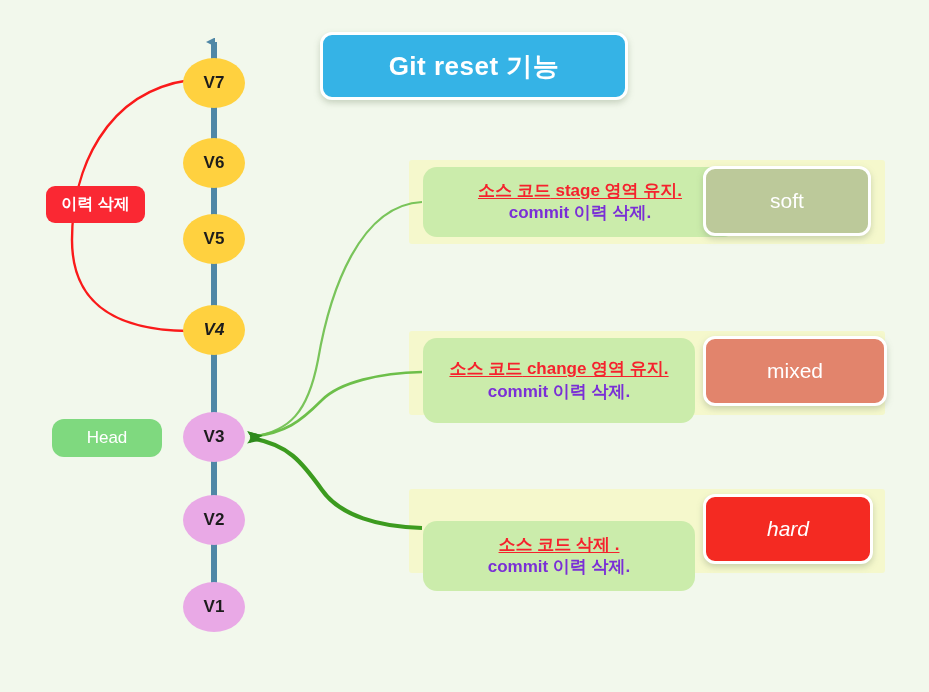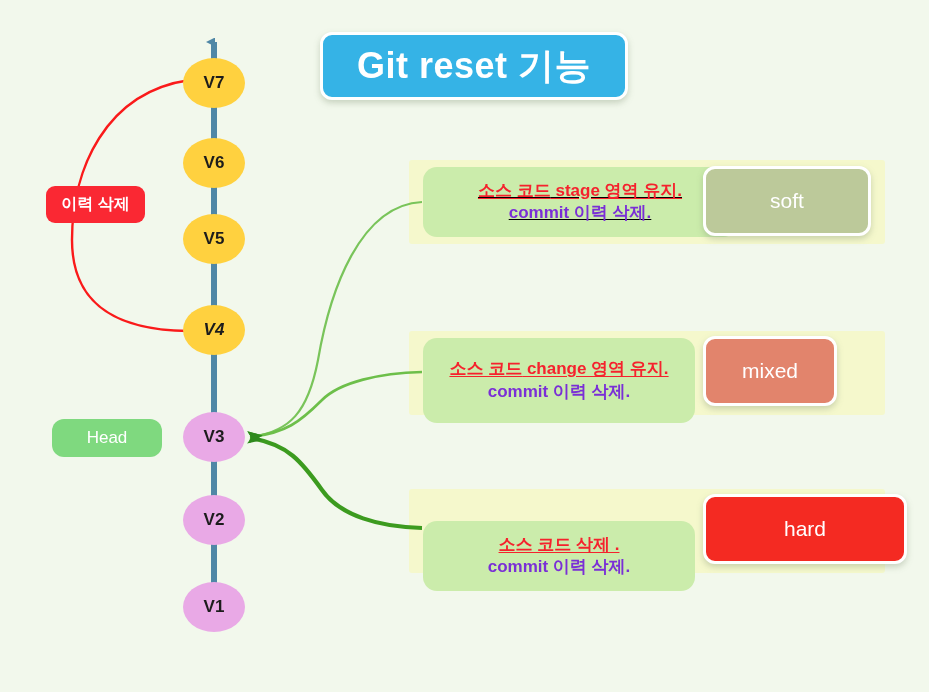--- a/index.html
+++ b/index.html
@@ -41,21 +41,21 @@
     border-radius: 12px;
     box-sizing: border-box;
     display: flex;
     align-items: center;
     justify-content: center;
     box-shadow: 0 3px 6px rgba(120,140,110,0.35);
     z-index: 6;
   }
   .title-text {
     color: #ffffff;
-    font-size: 36px;
+    font-size: 26px;
     font-weight: bold;
     letter-spacing: 0.5px;
     white-space: nowrap;
   }
 
   
   .node {
     width: 62px; height: 50px;
     border-radius: 50%;
     display: flex;
@@ -191,43 +191,43 @@
   </div>
   <div class="abs badge badge-head">
     <span>Head</span>
   </div>
 
   <div class="abs title-box">
     <span class="title-text">Git reset  기능</span>
   </div>
 
   <div class="abs row-panel" style="left:409px; top:160px; width:476px; height:84px;"></div>
-  <div class="abs desc-box" style="left:423px; top:167px; width:314px; height:70px;text-decoration:underline;">
+  <div class="abs desc-box" style="left:423px; top:167px; width:314px; height:70px;">
     <div class="desc-line1"><span>소스 코드</span><span class="nodeco">  stage 영역 유지.</span></div>
     <div class="desc-line2">commit 이력 삭제.</div>
   </div>
   <div class="abs opt-btn opt-soft" style="left:703px; top:166px; width:168px; height:70px;">
     <span>soft</span>
   </div>
 
   <div class="abs row-panel" style="left:409px; top:331px; width:476px; height:84px;"></div>
   <div class="abs desc-box" style="left:423px; top:338px; width:272px; height:85px;">
     <div class="desc-line1"><span>소스 코드</span><span class="nodeco">  change 영역 유지.</span></div>
     <div class="desc-line2">commit 이력 삭제.</div>
   </div>
-  <div class="abs opt-btn opt-mixed" style="left:703px; top:336px; width:134px; height:70px;">
+  <div class="abs opt-btn opt-mixed" style="left:703px; top:336px; width:184px; height:70px;">
     <span>mixed</span>
   </div>
 
   <div class="abs row-panel" style="left:409px; top:489px; width:476px; height:84px;"></div>
   <div class="abs desc-box" style="left:423px; top:495px; width:272px; height:70px;margin-top:26px;">
     <div class="desc-line1"><span>소스 코드 삭제 .</span><span class="nodeco"></span></div>
     <div class="desc-line2">commit 이력 삭제.</div>
   </div>
-  <div class="abs opt-btn opt-hard" style="left:703px; top:494px; width:204px; height:70px;">
+  <div class="abs opt-btn opt-hard" style="left:703px; top:494px; width:170px; height:70px;font-style:italic;">
     <span>hard</span>
   </div>
 
   <svg id="edges-front" viewBox="0 0 929 692">
     <defs>
       <marker id="reset-arrow" markerWidth="15" markerHeight="13" refX="13" refY="6.5" orient="auto" markerUnits="userSpaceOnUse">
         <path d="M0 6.5 L15 0.5 L12 6.5 L15 12.5 Z" fill="#2f8a1e"></path>
       </marker>
     </defs>
 

